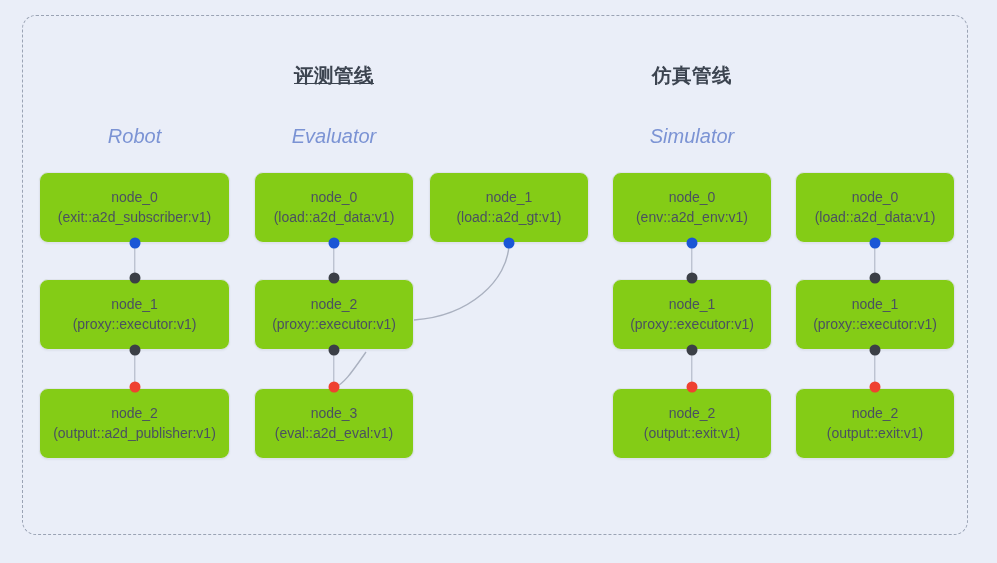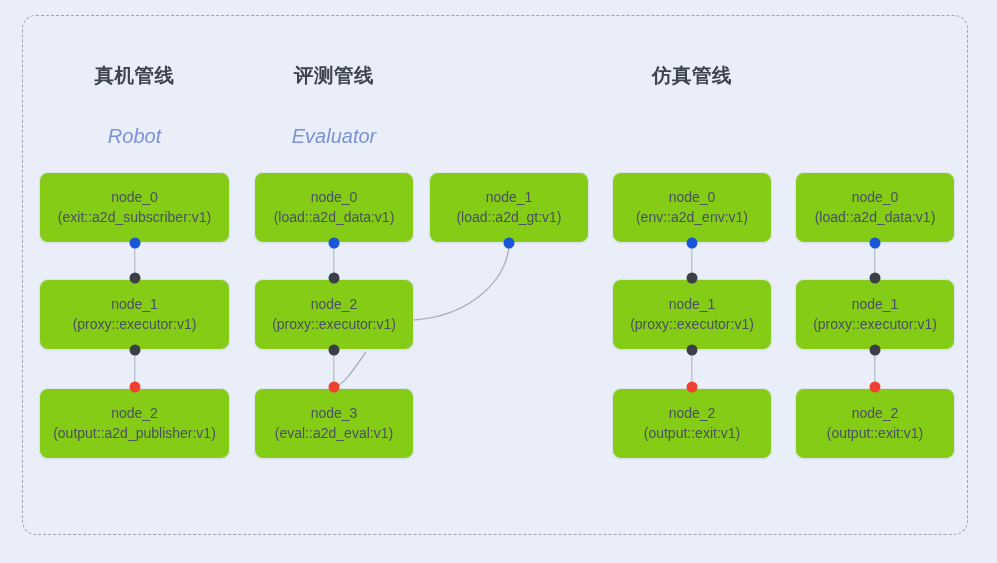--- a/index.html
+++ b/index.html
@@ -116,21 +116,20 @@
     z-index: 2;
   }
 </style>
 </head>
 <body>
 
 <div id="diagram-root">
 
   <div id="outer-frame"></div>
 
-  <div class="col-title-cn" style="left:39px; top:62px; width:191px;">真机管线</div>
   <div class="col-title-en" style="left:39px; top:125px; width:191px;">Robot</div>
 
   <div class="node-box" style="left:39px; top:172px; width:191px; height:71px;">
     <div class="node-name">node_0</div>
     <div class="node-type">(exit::a2d_subscriber:v1)</div>
   </div>
   <div class="port port-in" style="left:134.5px; top:243px;"></div>
   <div class="edge-v" style="left:134.5px; top:243px; height:35px;"></div>
   <div class="port port-mid" style="left:134.5px; top:278px;"></div>
 
@@ -140,21 +139,21 @@
   </div>
   <div class="port port-mid" style="left:134.5px; top:350px;"></div>
   <div class="edge-v" style="left:134.5px; top:350px; height:37px;"></div>
   <div class="port port-out" style="left:134.5px; top:387px;"></div>
 
   <div class="node-box" style="left:39px; top:388px; width:191px; height:71px;">
     <div class="node-name">node_2</div>
     <div class="node-type">(output::a2d_publisher:v1)</div>
   </div>
 
-  <div class="col-title-cn" style="left:254px; top:62px; width:160px;">评测管线</div>
+  <div class="col-title-cn" style="left:254px; top:62px; width:160px;text-decoration:underline;">评测管线</div>
   <div class="col-title-en" style="left:254px; top:125px; width:160px;">Evaluator</div>
 
   <div class="node-box" style="left:254px; top:172px; width:160px; height:71px;">
     <div class="node-name">node_0</div>
     <div class="node-type">(load::a2d_data:v1)</div>
   </div>
   <div class="port port-in" style="left:334px; top:243px;"></div>
   <div class="edge-v" style="left:334px; top:243px; height:35px;"></div>
   <div class="port port-mid" style="left:334px; top:278px;"></div>
 
@@ -171,20 +170,21 @@
   <div class="port port-mid" style="left:334px; top:350px;"></div>
   <div class="edge-v" style="left:334px; top:350px; height:37px;"></div>
   <div class="port port-out" style="left:334px; top:387px;"></div>
 
   <div class="node-box" style="left:254px; top:388px; width:160px; height:71px;">
     <div class="node-name">node_3</div>
     <div class="node-type">(eval::a2d_eval:v1)</div>
   </div>
 
   <div class="col-title-cn" style="left:612px; top:62px; width:160px;">仿真管线</div>
+  <div class="col-title-en" style="left:612px; top:125px; width:160px;">Simulator</div>
 
   <div class="node-box" style="left:612px; top:172px; width:160px; height:71px;">
     <div class="node-name">node_0</div>
     <div class="node-type">(env::a2d_env:v1)</div>
   </div>
   <div class="port port-in" style="left:692px; top:243px;"></div>
   <div class="edge-v" style="left:692px; top:243px; height:35px;"></div>
   <div class="port port-mid" style="left:692px; top:278px;"></div>
 
   <div class="node-box" style="left:612px; top:279px; width:160px; height:71px;">

